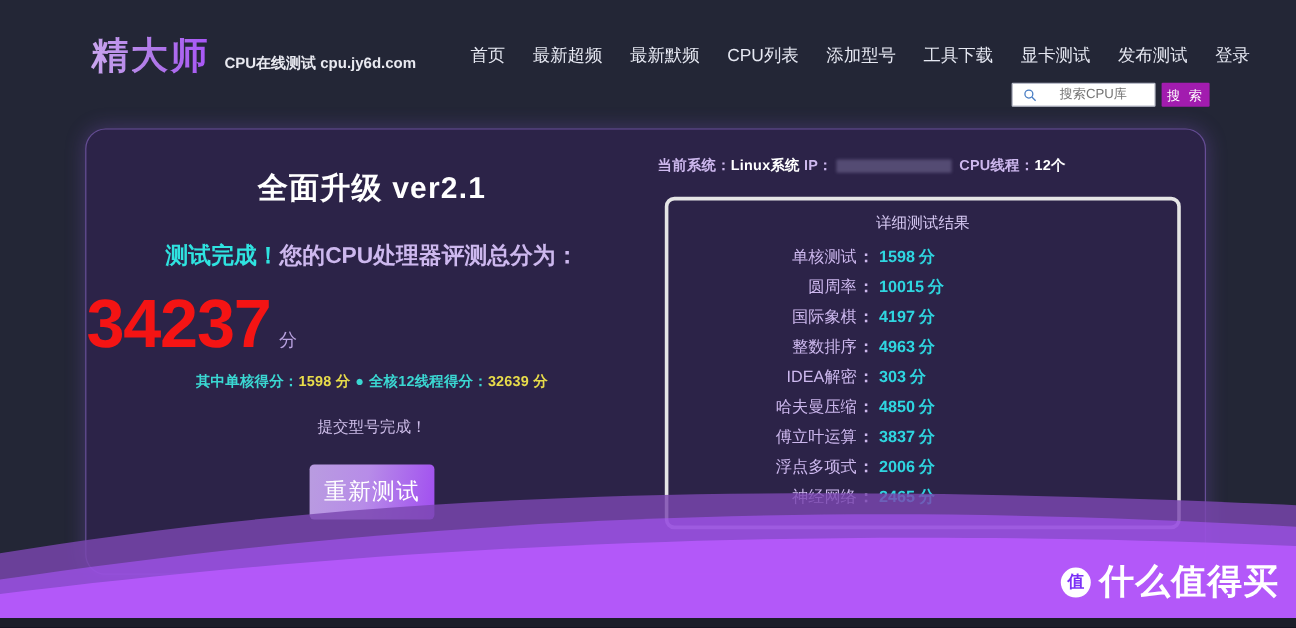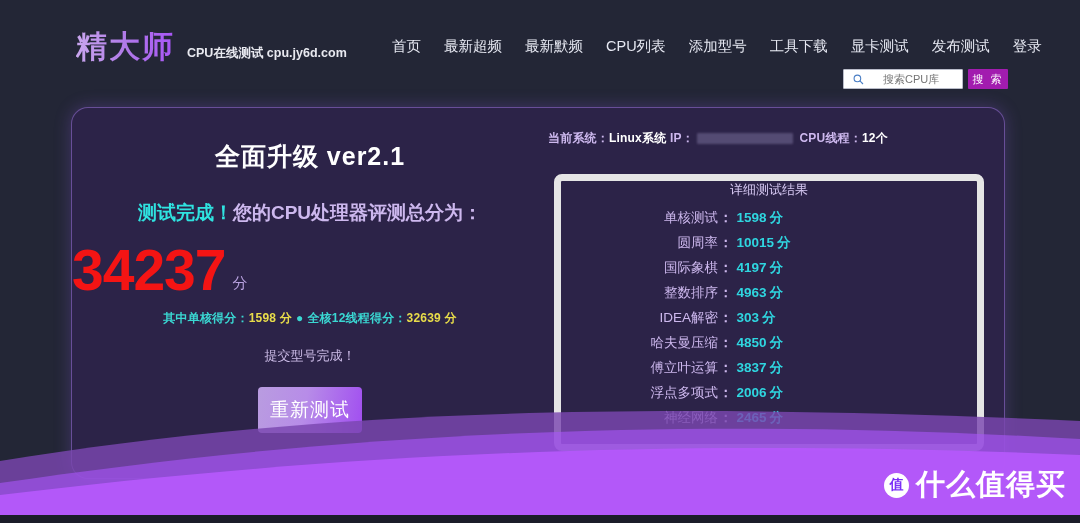--- a/index.html
+++ b/index.html
@@ -199,24 +199,25 @@
   #ip-redacted {
     display: inline-block;
     width: 96px; height: 11px;
     background: rgba(180,170,215,0.30);
     vertical-align: middle;
     margin: 0 3px;
     filter: blur(1.2px);
     border-radius: 1px;
   }
   #details-panel {
-    margin: 27px 20px 0 6px;
-    border: 7px solid #e5e5e5;
+    margin: 17px 20px 0 6px;
+    border: 3px solid #e5e5e5;
     border-radius: 8px;
     height: 277px;
+    padding-top: 10px;
   }
   #details-title {
     text-align: center;
     font-size: 13px;
     color: #d6c8f2;
     margin-bottom: 6px;
   }
   .detail-row {
     display: flex;
     align-items: baseline;

